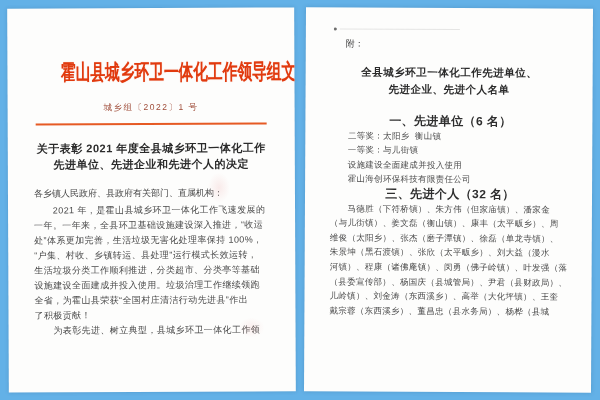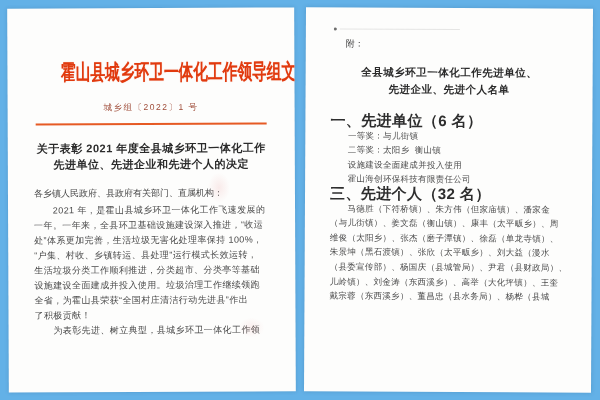--- a/index.html
+++ b/index.html
@@ -42,22 +42,22 @@
   }
   .attachment-label{
     margin:30px 0 0 40px;font-size:9px;color:#3d3d3d;
   }
   .right-title{
     margin-top:13px;text-align:center;font-size:10.5px;font-weight:bold;
     color:#2b2b2b;line-height:17px;letter-spacing:0.5px;
   }
   .sections{margin:16px 22px 0 25px;}
   .sections .sec-heading{
-    font-size:15px;font-weight:bold;color:#2e2e2e;line-height:14.6px;
-    white-space:pre;letter-spacing:0.4px;
+    font-size:12px;font-weight:bold;color:#2e2e2e;line-height:14.6px;
+    white-space:pre;letter-spacing:0.4px;text-align:center;
   }
   .sections .text-line{
     font-size:8.5px;color:#4a4a4a;line-height:14.6px;white-space:pre;
     letter-spacing:0.3px;
   }
   .artifact{position:absolute;pointer-events:none;}
   .blotch1{left:200px;top:165px;width:22px;height:30px;border-radius:50%;
     background:radial-gradient(closest-side,rgba(230,150,150,.18),rgba(230,150,150,0));}
   .blotch2{left:230px;top:310px;width:26px;height:20px;border-radius:50%;
     background:radial-gradient(closest-side,rgba(235,160,160,.16),rgba(235,160,160,0));}
@@ -98,26 +98,27 @@
 <div class="page page-right">
   <div class="artifact dot-artifact"></div>
   <div class="artifact dot-line"></div>
   <div class="attachment-label">附：</div>
   <div class="right-title">
     <div>全县城乡环卫一体化工作先进单位、</div>
     <div>先进企业、先进个人名单</div>
   </div>
   <div class="sections">
       <div class="sec-heading">一、先进单位（6 名）</div>
+      <div class="text-line">　　二等奖：太阳乡  衡山镇</div>
       <div class="text-line">　　一等奖：与儿街镇</div>
-      <div class="text-line">　　二等奖：太阳乡  衡山镇</div>
       <div class="text-line">　　设施建设全面建成并投入使用</div>
       <div class="text-line">　　霍山海创环保科技有限责任公司</div>
       <div class="sec-heading">三、先进个人（32 名）</div>
       <div class="text-line">　　马德胜（下符桥镇）、朱方伟（但家庙镇）、潘家金</div>
       <div class="text-line">（与儿街镇）、姜文磊（衡山镇）、康丰（太平畈乡）、周</div>
       <div class="text-line">维俊（太阳乡）、张杰（磨子潭镇）、徐磊（单龙寺镇）、</div>
       <div class="text-line">朱景坤（黑石渡镇）、张欣（太平畈乡）、刘大益（漫水</div>
+      <div class="text-line">河镇）、程康（诸佛庵镇）、闵勇（佛子岭镇）、叶发强（落</div>
       <div class="text-line">（县委宣传部）、杨国庆（县城管局）、尹君（县财政局）、</div>
       <div class="text-line">儿岭镇）、刘金涛（东西溪乡）、高举（大化坪镇）、王奎</div>
       <div class="text-line">戴宗蓉（东西溪乡）、董昌忠（县水务局）、杨桦（县城</div>
     </div>
 </div>
 
 </body></html>

